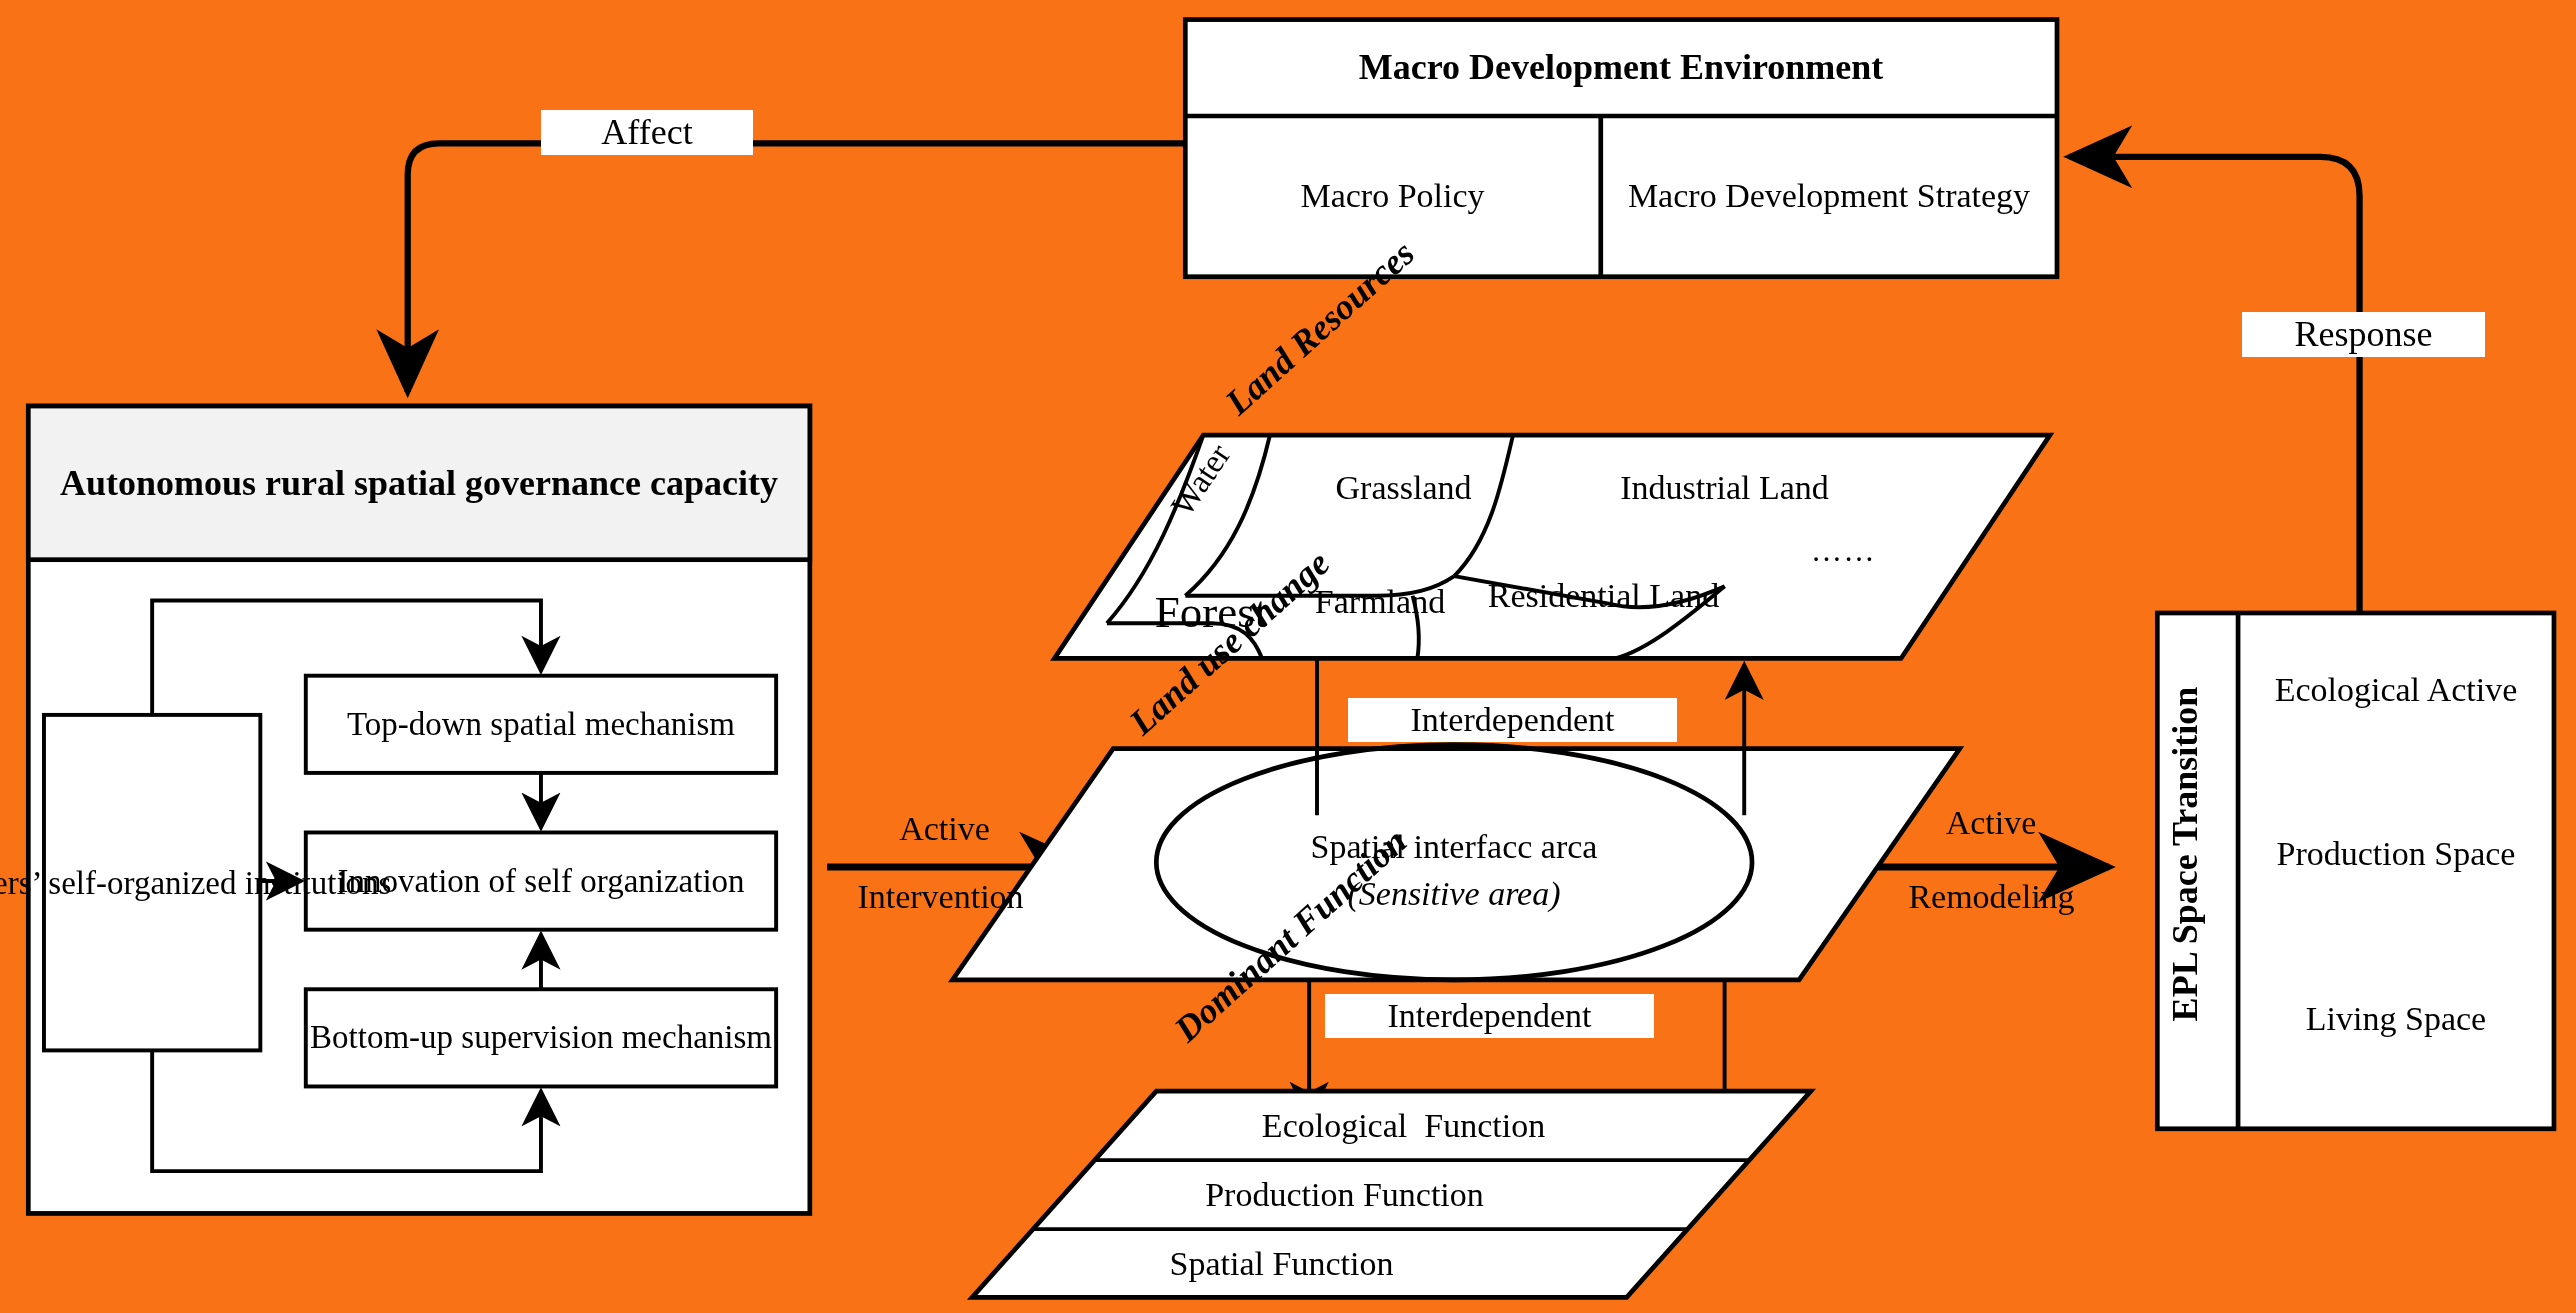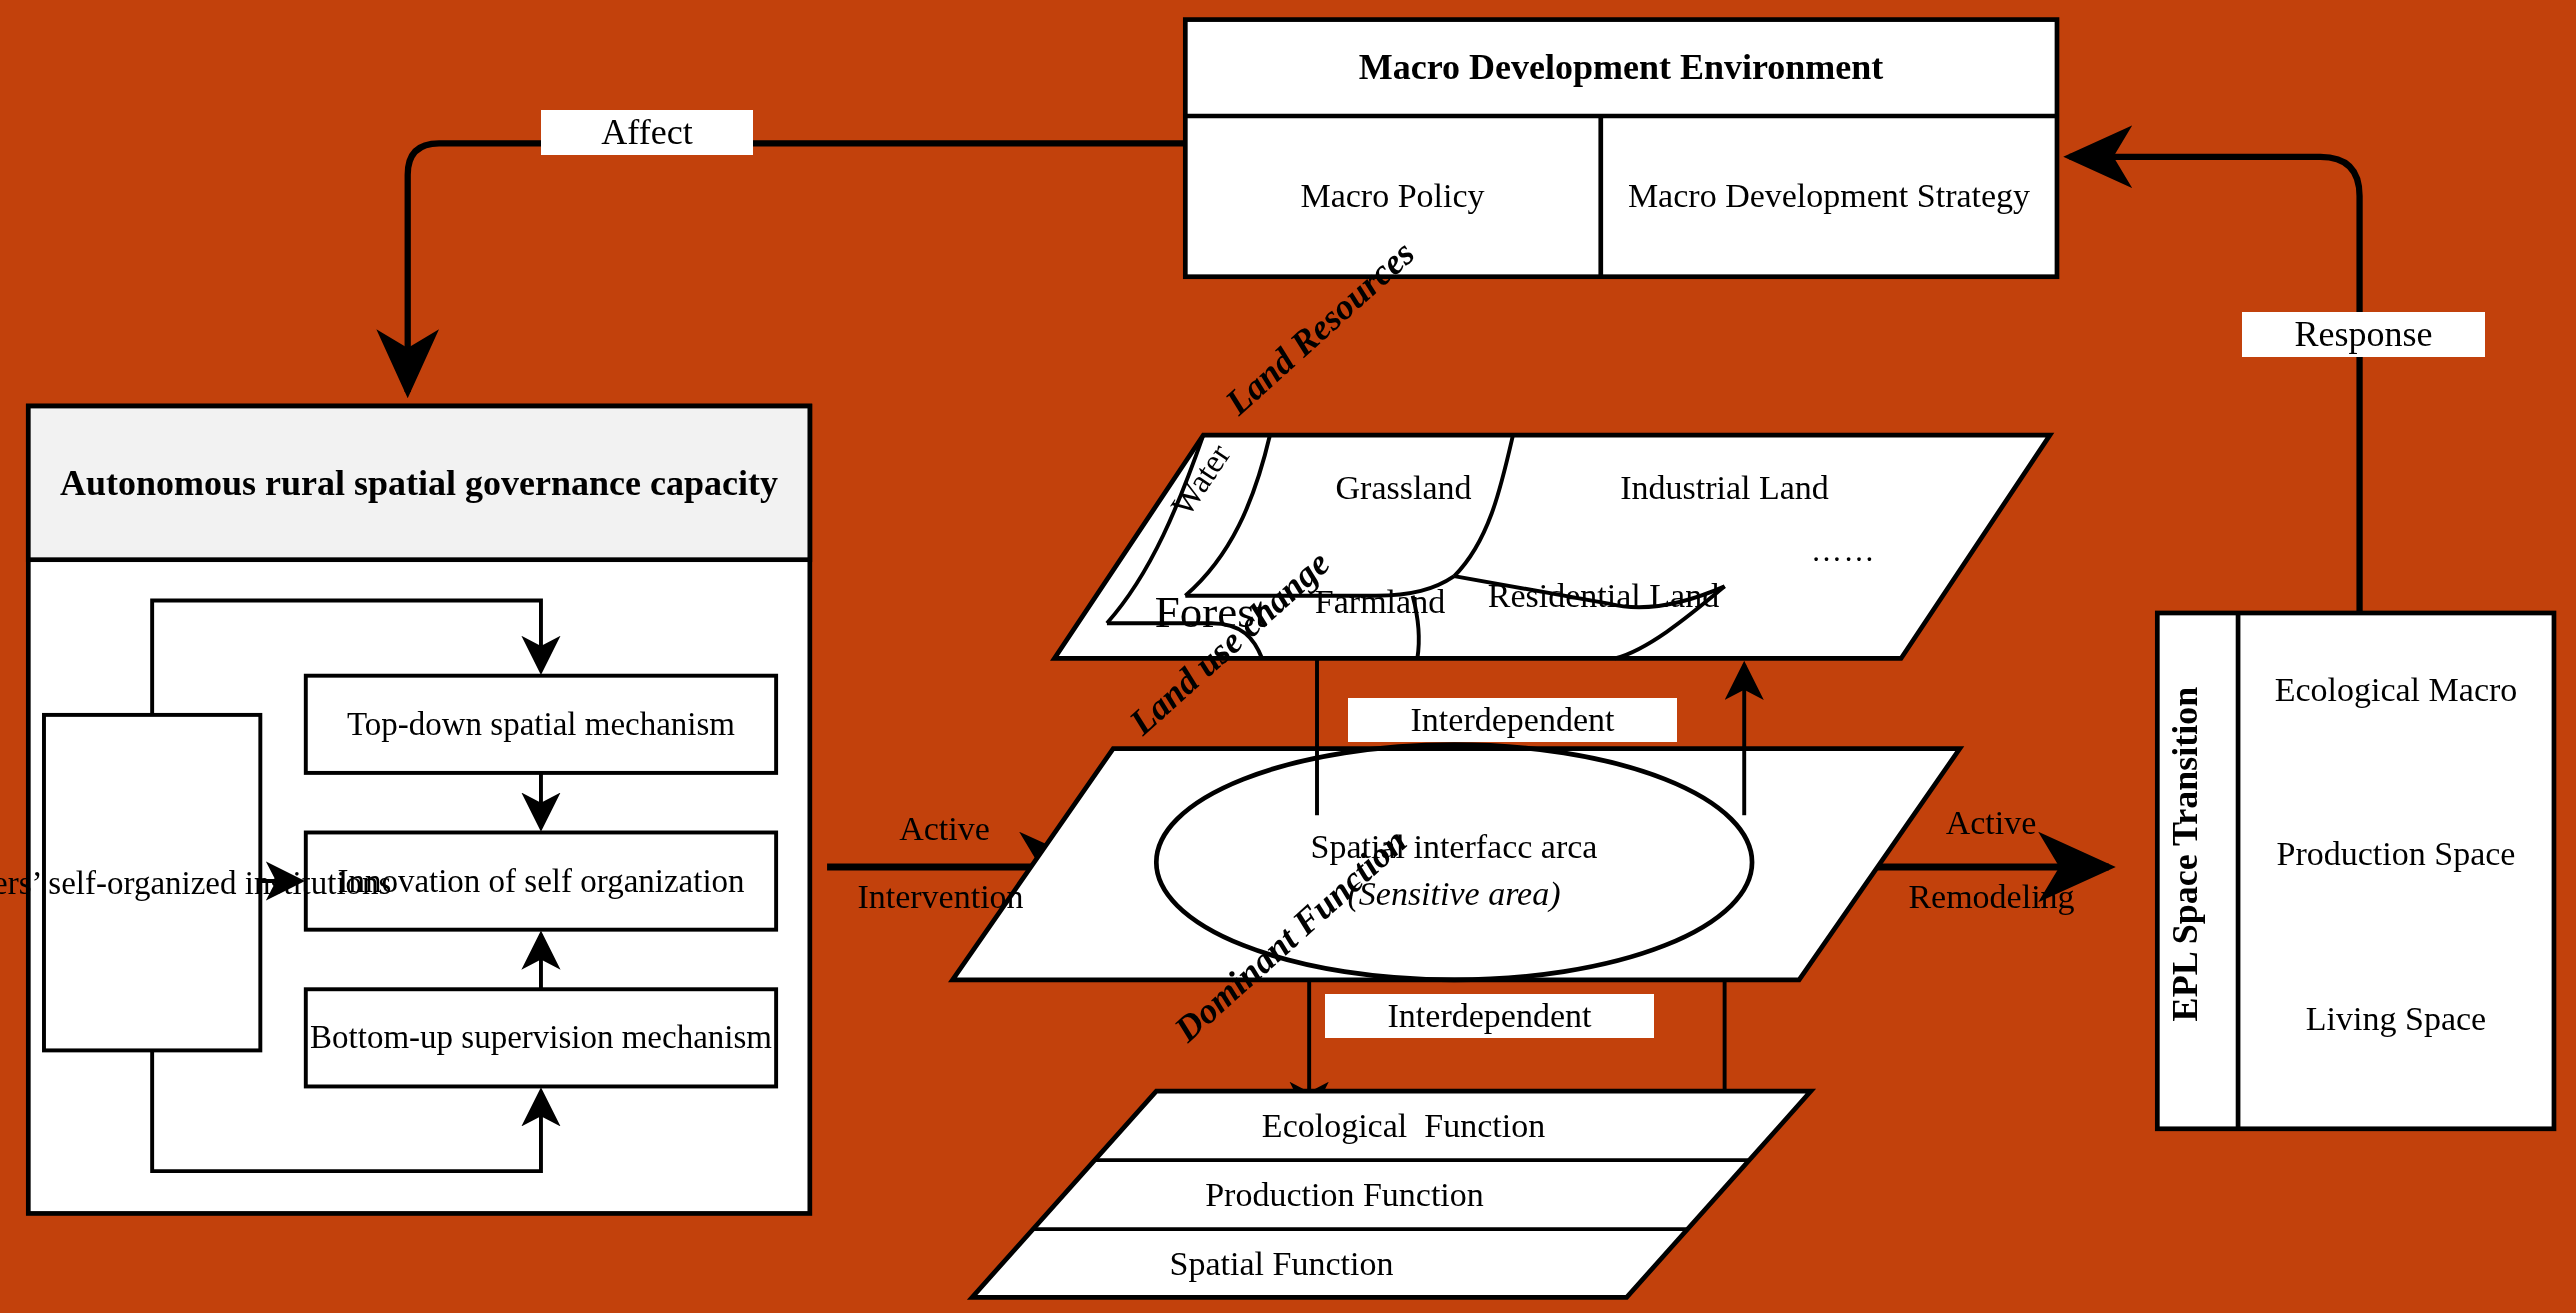--- a/index.html
+++ b/index.html
@@ -1,17 +1,17 @@
 <!DOCTYPE html>
 <html style="font-size:12.5px"><head>
 <meta charset="utf-8">
 <style>
   html,body{margin:0;padding:0;background:#ffffff;}
   body{font-family:"Liberation Serif", serif;}
-  #stage{position:relative;width:2576px;height:1313px;background:#c2410c;overflow:hidden;}
+  #stage{position:relative;width:2576px;height:1313px;background:#f97316;overflow:hidden;}
   svg#canvas{position:absolute;left:0;top:0;width:2576px;height:1313px;}
   .lbl{position:absolute;font-family:"Liberation Serif", serif;color:#000;white-space:pre;}
   .ctr{display:flex;align-items:center;justify-content:center;text-align:center;line-height:1.12;}
   .b{font-weight:bold;}
   .i{font-style:italic;}
 </style>
 </head>
 <body>
 
 <div id="stage">
@@ -153,18 +153,18 @@
 
   <div class="lbl ctr" style="left:1219px;top:827px;width:470px;height:41px;font-size:34px;">Spatial interfacc arca</div>
   <div class="lbl ctr" style="left:1219px;top:874px;width:470px;height:41px;font-size:34px;font-style:italic;">(Sensitive area)</div>
 
   <div class="lbl ctr" style="left:1176px;top:1104px;width:455px;height:44px;font-size:34px;">Ecological  Function</div>
   <div class="lbl ctr" style="left:1117px;top:1173px;width:455px;height:44px;font-size:34px;">Production Function</div>
   <div class="lbl ctr" style="left:1054px;top:1242px;width:455px;height:44px;font-size:34px;">Spatial Function</div>
 
   <div class="lbl b" style="left:2164px;top:1105px;width:502px;font-size:36px;transform:rotate(-90deg);transform-origin:0 0;text-align:center;">EPL Space Transition</div>
 
-  <div class="lbl ctr" style="left:2238px;top:643px;width:316px;height:94px;font-size:34px;">Ecological Macro</div>
+  <div class="lbl ctr" style="left:2238px;top:643px;width:316px;height:94px;font-size:34px;">Ecological Active</div>
   <div class="lbl ctr" style="left:2238px;top:807px;width:316px;height:94px;font-size:34px;">Production Space</div>
   <div class="lbl ctr" style="left:2238px;top:972px;width:316px;height:94px;font-size:34px;">Living Space</div>
 
 </div>
 
 
 </body></html>

